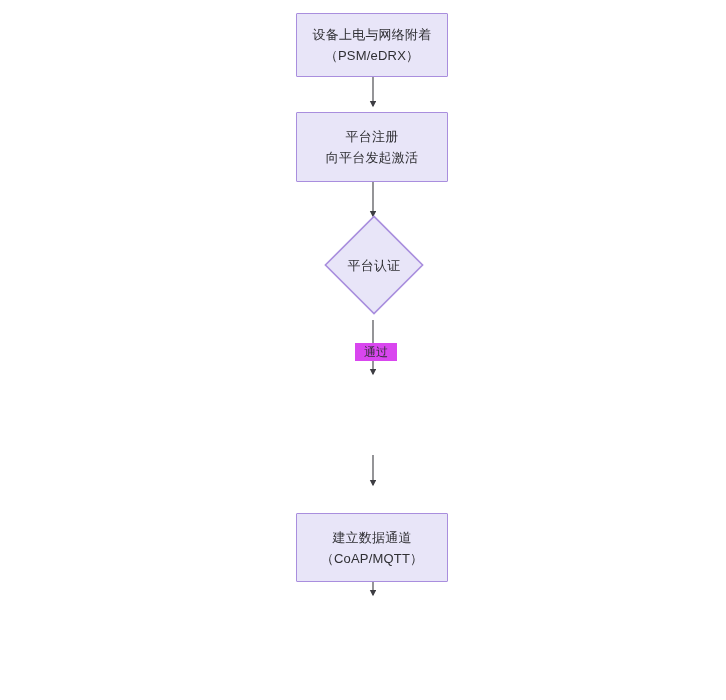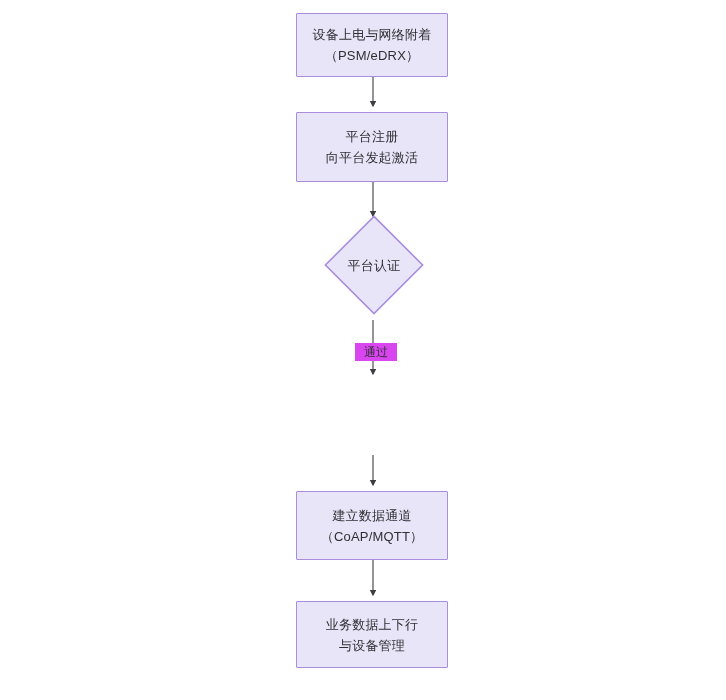--- a/index.html
+++ b/index.html
@@ -112,23 +112,19 @@
   <div class="node node-decision" style="left:324px; top:215px; width:100px; height:100px;">
     <svg class="diamond-shape" viewBox="0 0 100 100" preserveAspectRatio="none" xmlns="http://www.w3.org/2000/svg">
       <polygon points="50,1.4 98.6,50 50,98.6 1.4,50" fill="#e8e5f8" stroke="#a98ede" stroke-width="1.6"></polygon>
     </svg>
     <div class="node-label">平台认证</div>
   </div>
 
   <div class="edge-label" style="left:355px; top:343px; width:36px;">通过</div>
 
 
-  <div class="node node-process" style="left:296px; top:491px; width:152px; height:69px;">
+  <div class="node node-process" style="left:296px; top:513px; width:152px; height:69px;">
     <div class="node-label">建立数据通道
 （CoAP/MQTT）</div>
   </div>
 
-  <div class="node node-process" style="left:296px; top:601px; width:152px; height:67px;">
-    <div class="node-label">业务数据上下行
-与设备管理</div>
-  </div>
 
 </div>
 
 </body></html>

